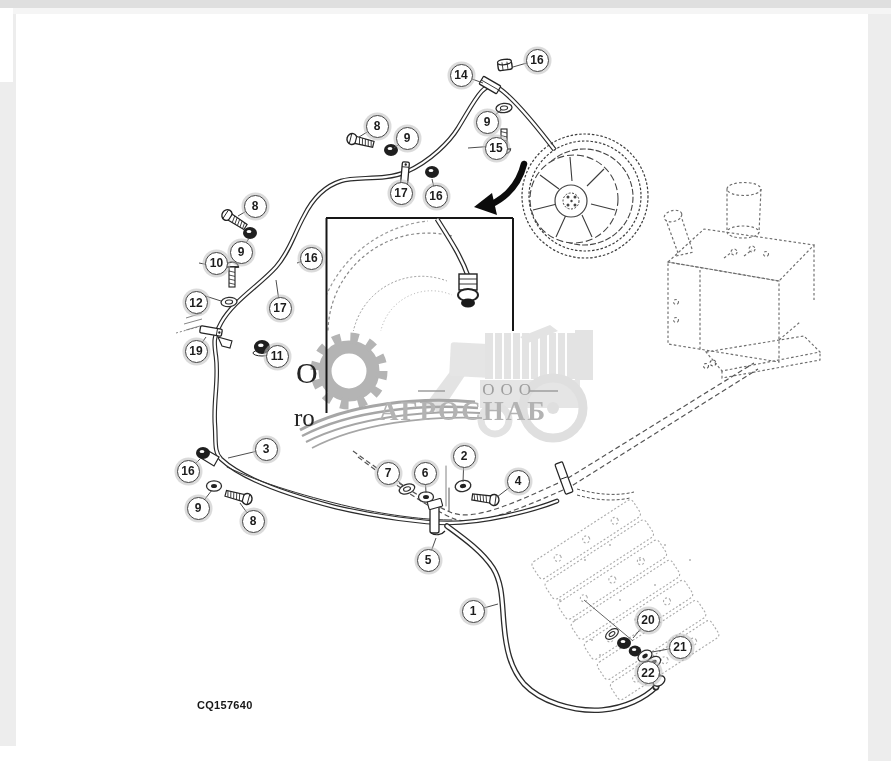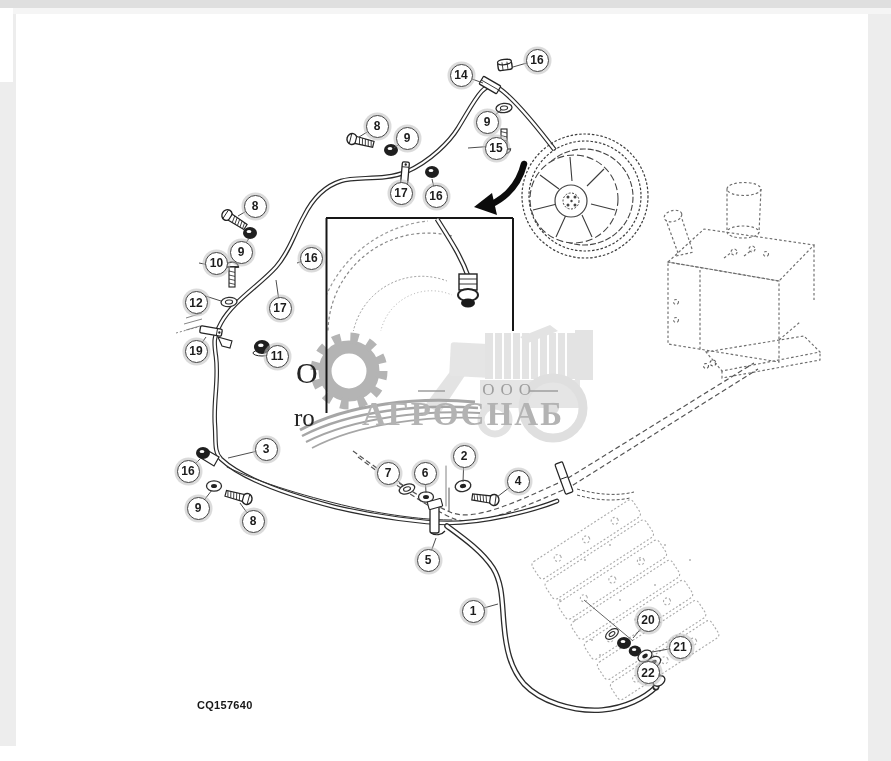--- a/index.html
+++ b/index.html
@@ -10,21 +10,21 @@
   .canvas{position:absolute;left:16px;top:14px;width:852px;height:747px;background:#ffffff;}
   .left-notch{position:absolute;left:0;top:8px;width:13px;height:74px;background:#ffffff;}
   .bl-notch{position:absolute;left:0;top:746px;width:16px;height:15px;background:#ffffff;}
   svg.layer{position:absolute;left:0;top:0;width:891px;height:761px;}
   #art{z-index:2;}
   .wm-band{position:absolute;left:327px;top:331px;width:262px;height:116px;background:#ffffff;z-index:3;}
   #wm-logo{z-index:4;}
   .wm-ooo{position:absolute;left:447px;top:380px;width:90px;z-index:5;text-align:right;
       font-family:"Liberation Serif",serif;font-size:17px;letter-spacing:6px;color:#9e9e9e;}
   .wm-name{position:absolute;left:348px;top:396px;width:230px;z-index:5;text-align:center;
-      font-family:"Liberation Serif",serif;font-size:33px;font-weight:bold;letter-spacing:2px;color:#b3b3b3;}
+      font-family:"Liberation Serif",serif;font-size:27px;font-weight:bold;letter-spacing:2px;color:#b3b3b3;}
   .frag1{position:absolute;left:296px;top:356px;z-index:5;font-family:"Liberation Serif",serif;
       font-size:30px;color:#242424;}
   .frag2{position:absolute;left:294px;top:404px;z-index:5;font-family:Liberation Serif, serif;
       font-size:25px;color:#242424;}
   .cq{position:absolute;left:197px;top:699px;z-index:5;font-size:11px;font-weight:bold;
       letter-spacing:.3px;color:#161616;}
   #leaders{z-index:6;}
   #leaders line.lead{stroke:#4d4d4d;stroke-width:1;}
   #callout-layer{position:absolute;left:0;top:0;width:891px;height:761px;z-index:7;padding-left:41px;}
   .callout{position:absolute;width:21px;height:21px;border-radius:50%;background:#fff;

